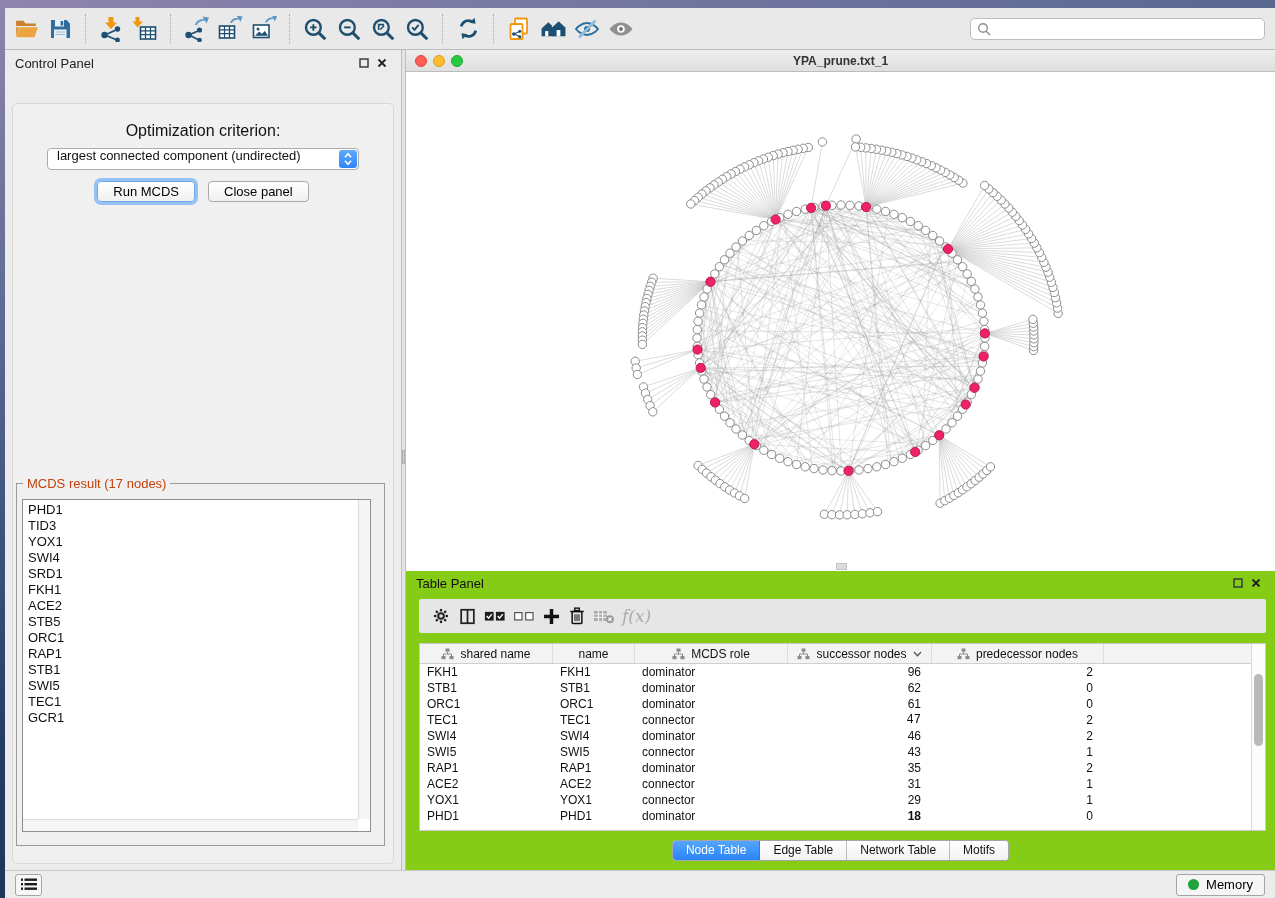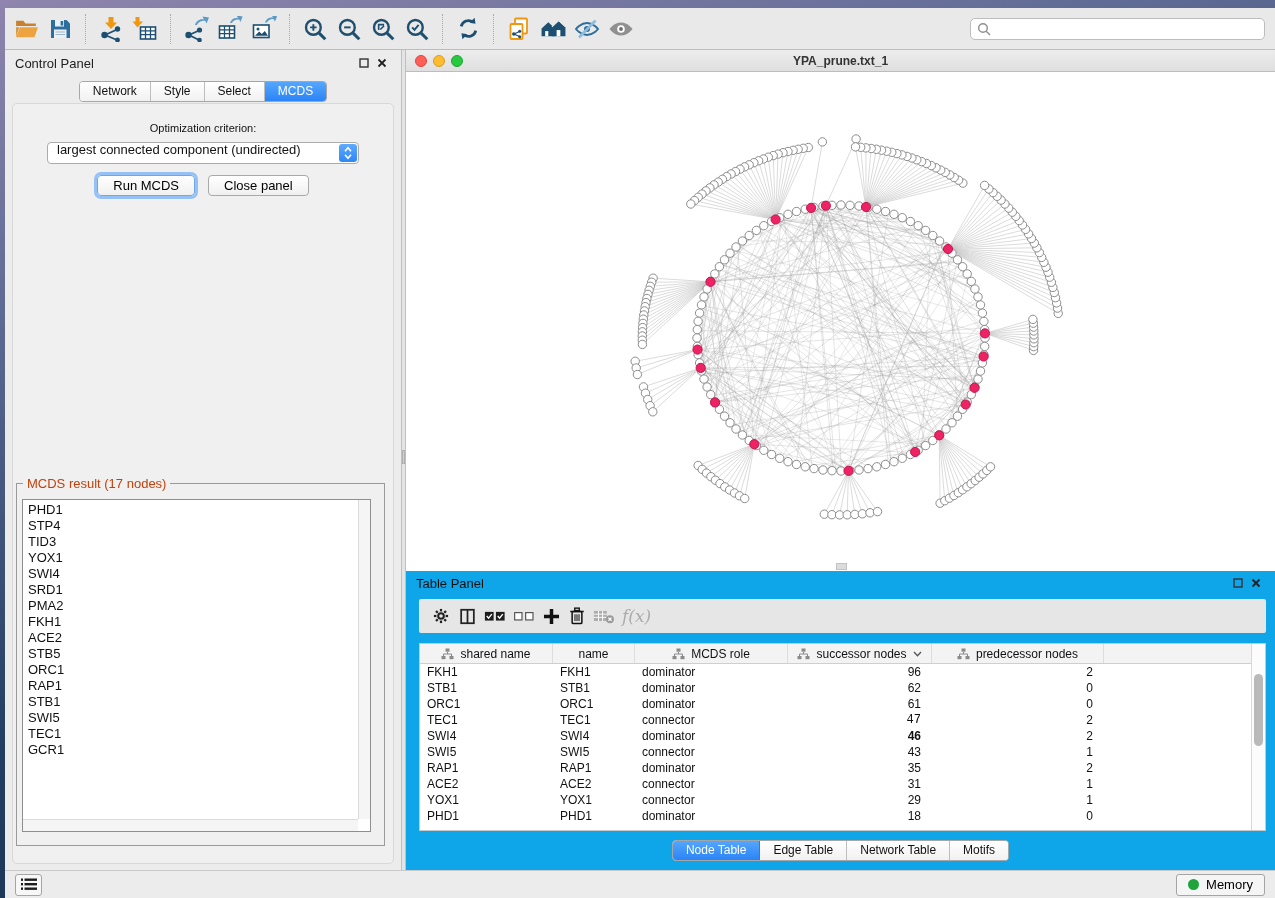--- a/index.html
+++ b/index.html
@@ -31,21 +31,21 @@
   .panel-header .ph-title { flex:1; font-size:13px; color:#222; }
   .ph-btn { background:none; border:none; padding:0 4px; cursor:default; display:flex; align-items:center; }
   .tabs-row { position:absolute; top:31px; left:0; right:0; display:flex; justify-content:center; }
   .seg { display:inline-flex; border:1px solid #A6A6A6; border-radius:4px; overflow:hidden; background:#fff; }
   .seg .tab { padding:2px 13px; font-size:12px; line-height:15px; border-right:1px solid #BDBDBD;
     background:linear-gradient(#FFFFFF,#F1F1F1); color:#111; white-space:nowrap; }
   .seg .tab:last-child { border-right:none; }
   .seg .tab.active { background:linear-gradient(#55A6FD,#2B84F6); color:#fff; border-right-color:#2B7BE0; }
   .cp-inner { position:absolute; top:53px; left:7px; right:7px; bottom:6px;
     background:#F0F0F0; border:1px solid #D8D8D8; border-radius:5px; }
-  .opt-label { text-align:center; margin-top:18px; font-size:11px; color:#111; }
+  .opt-label { text-align:center; margin-top:18px; font-size:16px; color:#111; }
   .select { position:relative; width:312px; height:22px; margin:8px auto 0; background:#fff;
     border:1px solid #ABABAB; border-radius:4px; display:flex; align-items:center;
     padding:0 24px 8px 9px; font-size:13px; }
   .select .stepper { position:absolute; right:1px; top:1px; bottom:1px; width:18px; border-radius:3px;
     background:linear-gradient(#5FAAFE,#2E86F7); display:flex; flex-direction:column;
     align-items:center; justify-content:center; }
   .btn-row { display:flex; justify-content:center; gap:13px; margin-top:11px; }
   .mac-btn { background:linear-gradient(#FFFFFF,#F0F0F0); border:1px solid #A9A9A9;
     border-radius:4px; padding:2px 15px; font-size:13px; font-family:inherit; cursor:default; }
   .mac-btn.focused { box-shadow:0 0 0 3px rgba(77,155,248,.55); border-color:#6FA8E8; }
@@ -72,21 +72,21 @@
   .light { width:12px; height:12px; border-radius:50%; }
   .light.red { background:#FF5F57; border:1px solid #E0443E; }
   .light.yellow { background:#FEBC2E; border:1px solid #D89E24; }
   .light.green { background:#28C840; border:1px solid #1FA534; }
   .net-canvas { flex:1; background:#fff; position:relative; overflow:hidden; }
   .net-canvas svg { position:absolute; inset:0; }
   .hgrip { position:absolute; left:50%; bottom:1px; width:11px; height:7px; margin-left:-5px;
     background:#DCDCDC; border:1px solid #C2C2C2; }
 
   
-  .table-panel { flex:1; background:#0ea5e9; position:relative; min-height:0; }
+  .table-panel { flex:1; background:#84cc16; position:relative; min-height:0; }
   .tp-header { height:24px; display:flex; align-items:center; padding:0 10px; }
   .tp-header .ph-title { flex:1; font-size:13px; }
   .tp-toolbar { margin:4px 9px 0 13px; height:34px; background:#E6E6E6; border-radius:2px;
     display:flex; align-items:center; gap:7px; padding:0 12px; }
   .ttb { background:none; border:none; padding:0; display:flex; align-items:center; cursor:default; }
   .fx { font-family:"DejaVu Serif","Liberation Serif",serif; font-style:italic; color:#ABABAB; font-size:17px; }
   .tp-table { margin:10px 9px 0 13px; background:#fff; border:1px solid #C9C9C9; height:188px;
     position:relative; overflow:hidden; }
   .thead { display:flex; height:20px; background:#F3F3F3; border-bottom:1px solid #CFCFCF; font-size:12px; }
   .th { display:flex; align-items:center; justify-content:center; gap:6px;
@@ -275,54 +275,44 @@
           <svg width="10" height="10">
                 <rect x="1" y="1" width="8" height="8" fill="none" stroke="#333" stroke-width="1.4"></rect>
               </svg>
         </button>
         <button class="ph-btn">
           <svg width="10" height="10">
                 <path d="M1.5 1.5l7 7M8.5 1.5l-7 7" stroke="#222" stroke-width="1.8"></path>
               </svg>
         </button>
       </div>
-      <div class="tabs-row" id="cp-tabs">
-            <div class="seg">
-              <div class="tab">Network</div>
-              <div class="tab">Style</div>
-              <div class="tab">Select</div>
-              <div class="tab active">MCDS</div>
-            </div>
-          </div>
       <div class="cp-inner">
         <div class="opt-label">Optimization criterion:</div>
         <div class="select">
           <span>largest connected component (undirected)</span>
           <span class="stepper">
             <svg width="8" height="14" viewBox="0 0 8 14">
                   <path d="M1 5.2L4 1.8l3 3.4" stroke="#fff" fill="none" stroke-width="1.6"></path>
                   <path d="M1 8.8l3 3.4 3-3.4" stroke="#fff" fill="none" stroke-width="1.6"></path>
                 </svg>
           </span>
         </div>
         <div class="btn-row">
           <button class="mac-btn focused">Run MCDS</button>
           <button class="mac-btn">Close panel</button>
         </div>
         <fieldset class="result-box">
           <legend>MCDS result (17 nodes)</legend>
           <div class="result-list">
             <div class="result-items" id="mcds-list">
                   <div>PHD1</div>
-                  <div>STP4</div>
                   <div>TID3</div>
                   <div>YOX1</div>
                   <div>SWI4</div>
                   <div>SRD1</div>
-                  <div>PMA2</div>
                   <div>FKH1</div>
                   <div>ACE2</div>
                   <div>STB5</div>
                   <div>ORC1</div>
                   <div>RAP1</div>
                   <div>STB1</div>
                   <div>SWI5</div>
                   <div>TEC1</div>
                   <div>GCR1</div>
                 </div>
@@ -1198,21 +1188,21 @@
                   <div class="td l" style="width: 133px;">TEC1</div>
                   <div class="td l" style="width: 82px;">TEC1</div>
                   <div class="td l" style="width: 153px;">connector</div>
                   <div class="td r" style="width: 144px; font-family: Liberation Mono, monospace;">47</div>
                   <div class="td r" style="width: 172px;">2</div>
                 </div>
                 <div class="tr">
                   <div class="td l" style="width: 133px;">SWI4</div>
                   <div class="td l" style="width: 82px;">SWI4</div>
                   <div class="td l" style="width: 153px;">dominator</div>
-                  <div class="td r" style="width: 144px; font-weight: bold;">46</div>
+                  <div class="td r" style="width: 144px;">46</div>
                   <div class="td r" style="width: 172px;">2</div>
                 </div>
                 <div class="tr">
                   <div class="td l" style="width: 133px;">SWI5</div>
                   <div class="td l" style="width: 82px;">SWI5</div>
                   <div class="td l" style="width: 153px;">connector</div>
                   <div class="td r" style="width: 144px;">43</div>
                   <div class="td r" style="width: 172px;">1</div>
                 </div>
                 <div class="tr">
@@ -1233,21 +1223,21 @@
                   <div class="td l" style="width: 133px;">YOX1</div>
                   <div class="td l" style="width: 82px;">YOX1</div>
                   <div class="td l" style="width: 153px;">connector</div>
                   <div class="td r" style="width: 144px;">29</div>
                   <div class="td r" style="width: 172px;">1</div>
                 </div>
                 <div class="tr">
                   <div class="td l" style="width: 133px;">PHD1</div>
                   <div class="td l" style="width: 82px;">PHD1</div>
                   <div class="td l" style="width: 153px;">dominator</div>
-                  <div class="td r" style="width: 144px;">18</div>
+                  <div class="td r" style="width: 144px; font-weight: bold;">18</div>
                   <div class="td r" style="width: 172px;">0</div>
                 </div>
               </div>
           <div class="tbl-scroll">
             <div class="tbl-thumb"></div>
           </div>
         </div>
         <div class="tp-tabs" id="tp-tabs">
               <div class="seg">
                 <div class="tab active">Node Table</div>

